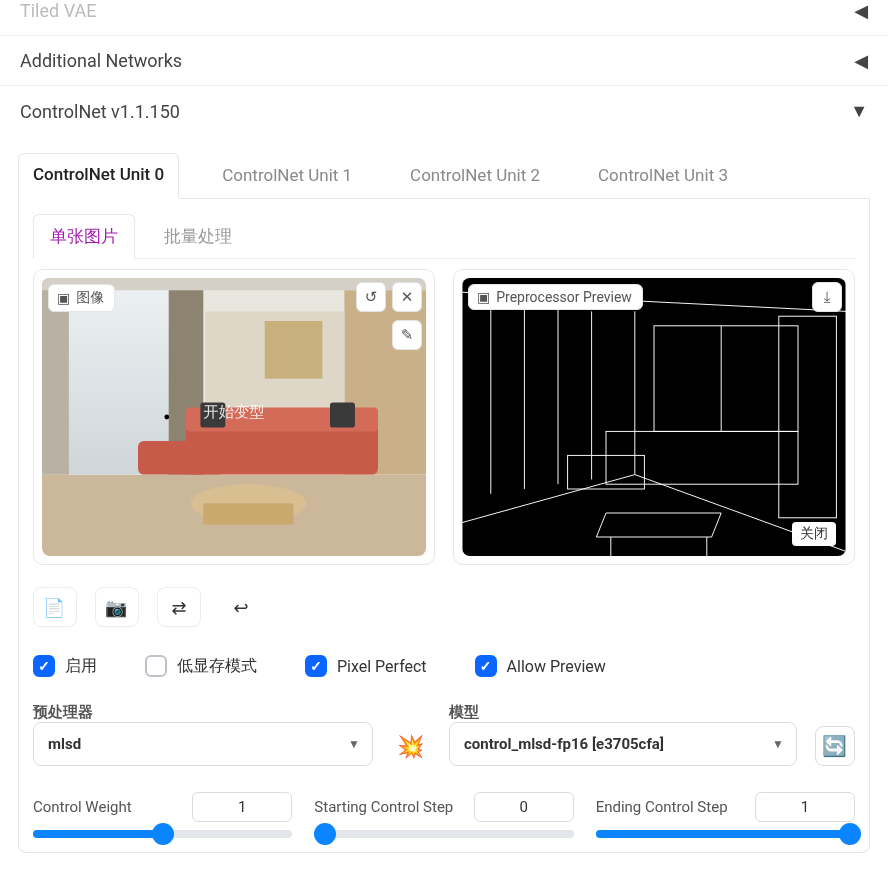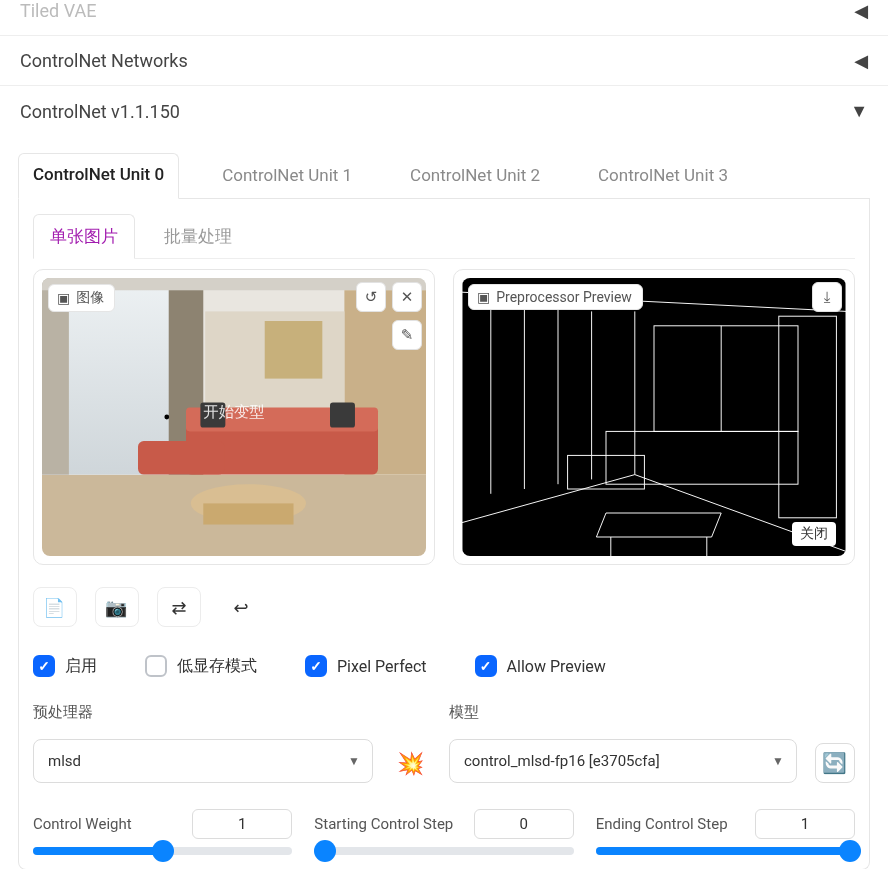--- a/index.html
+++ b/index.html
@@ -159,21 +159,21 @@
     display:flex; align-items:center; justify-content:center;
   }
   .cb.checked {
     background:#0a66ff; border-color:#0a66ff;
     color:#fff; font-size:14px; font-weight:bold;
   }
   .form-row {
     display:flex; gap:18px; align-items:flex-end;
     margin-top:26px;
   }
-  .form-col { display:flex; flex-direction:column; gap:17px;}
+  .form-col { display:flex; flex-direction:column; gap:0;font-weight:bold;}
   .form-label { font-size:15px; color:#555;}
   .select {
     height:44px;
     border:1px solid #dcdcdc;
     border-radius:8px;
     padding: 0 36px 0 14px;
     font-size:15px;
     color:#333;
     background:#fff;
     display:flex; align-items:center; justify-content:space-between;
@@ -223,21 +223,21 @@
 </style>
 </head>
 <body>
 
 <div class="accordion-row cut">
   <span>Tiled VAE</span>
   <span class="arrow">◀</span>
 </div>
 
 <div class="accordion-row">
-  <span>ControlNet Networks</span>
+  <span>Additional Networks</span>
   <span class="arrow">◀</span>
 </div>
 
 <div class="accordion-row" style="border-bottom:none;">
   <span>ControlNet v1.1.150</span>
   <span class="arrow">▼</span>
 </div>
 
 <div class="section">
 

